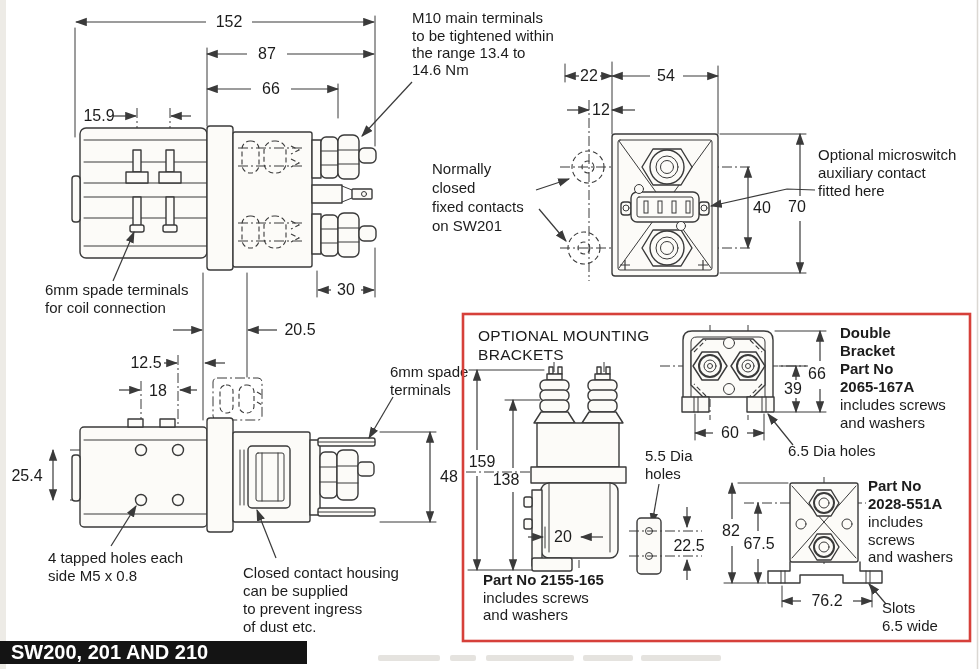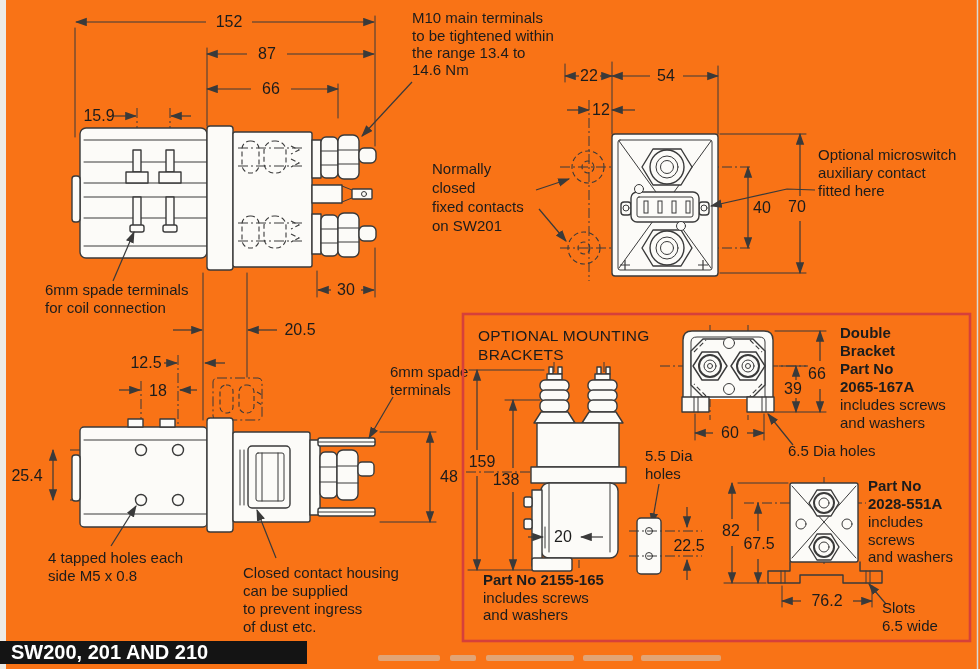--- a/index.html
+++ b/index.html
@@ -1,16 +1,16 @@
 <!DOCTYPE html>
 <html><head>
 <meta charset="utf-8">
 <style>
   html,body{margin:0;padding:0;background:#e9e7e3;}
-  #page{position:relative;width:980px;height:669px;background:#f97316;overflow:hidden;
+  #page{position:relative;width:980px;height:669px;background:#ffffff;overflow:hidden;
         font-family:"Liberation Sans",sans-serif;}
   svg{position:absolute;left:0;top:0;}
   .ln{stroke:#3a3a3a;stroke-width:1.4;fill:none;stroke-linejoin:round;stroke-linecap:round}
   .tn{stroke:#3a3a3a;stroke-width:1;fill:none;stroke-linecap:round}
   .fw{fill:#fcfbf8}
   .cl{stroke:#3a3a3a;stroke-width:1;fill:none;stroke-dasharray:10 3 2 3}
   .hd{stroke:#3a3a3a;stroke-width:1.1;fill:none;stroke-dasharray:5 3}
   .ar{stroke:#3a3a3a;stroke-width:1.2;fill:none}
   text{fill:#1c1c1c;font-family:"Liberation Sans",sans-serif}
   .d{font-size:16px}

